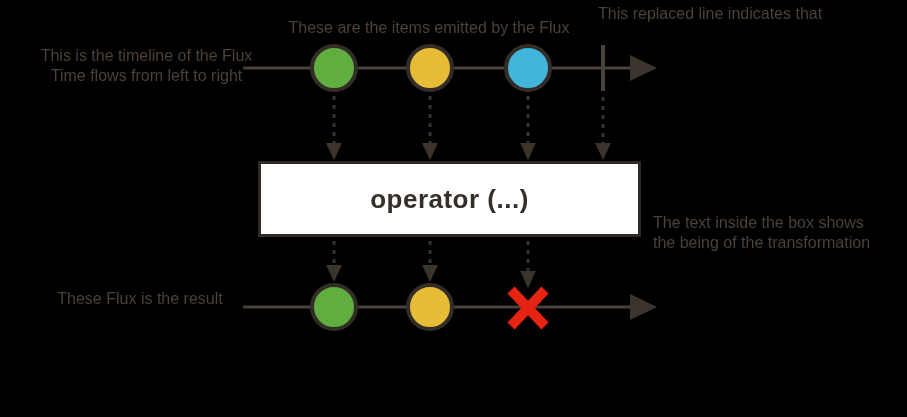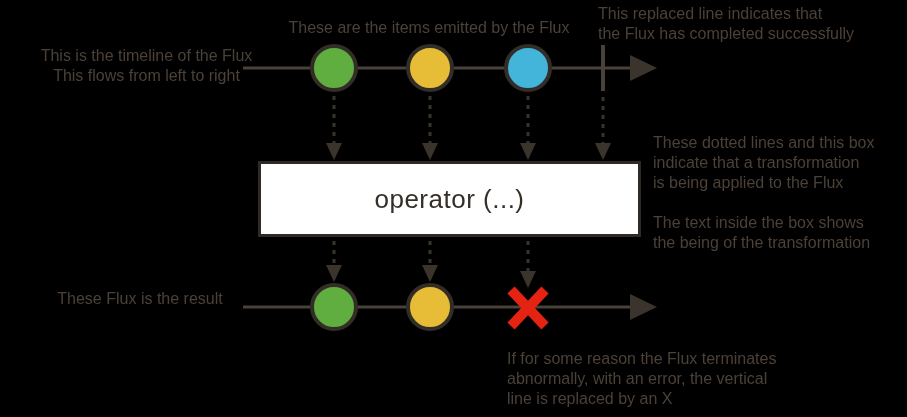--- a/index.html
+++ b/index.html
@@ -24,21 +24,21 @@
     left:258px;top:161px;
     width:383px;height:76px;
     box-sizing:border-box;
     background:var(--box-bg,#fff);
     border:3px solid var(--box-border,#2f2a25);
     display:flex;align-items:center;justify-content:center;
   }
   .operator-label{
     color:var(--operator-text,#352f29);
     font-size:26px;
-    font-weight:normal;
+    font-weight:bold;
     letter-spacing:0.5px;
   }
 </style>
 </head>
 <body>
 
 <div class="canvas">
 
   <svg class="diagram-svg" width="907" height="417" viewBox="0 0 907 417">
 
@@ -81,46 +81,35 @@
       <line x1="545" y1="290" x2="511" y2="326" style="stroke:var(--error-red);stroke-width:10"></line>
     </g>
   </svg>
 
   <div class="operator-box">
     <span class="operator-label">operator (...)</span>
   </div>
 
   <div class="note center" style="left:0;top:46px;width:235px;margin-left:29px;">
     <div>This is the timeline of the Flux</div>
-    <div>This flows from left to right</div>
+    <div>Time flows from left to right</div>
   </div>
 
   <div class="note center" style="left:250px;top:18px;width:358px;">
     <div>These are the items emitted by the Flux</div>
   </div>
 
   <div class="note" style="left:598px;top:4px;">
     <div>This replaced line indicates that</div>
-    <div>the Flux has completed successfully</div>
   </div>
 
-  <div class="note" style="left:653px;top:133px;">
-    <div>These dotted lines and this box</div>
-    <div>indicate that a transformation</div>
-    <div>is being applied to the Flux</div>
-  </div>
 
   <div class="note" style="left:653px;top:213px;">
     <div>The text inside the box shows</div>
     <div>the being of the transformation</div>
   </div>
 
   <div class="note center" style="left:35px;top:289px;width:210px;">
     <div>These Flux is the result</div>
   </div>
 
-  <div class="note" style="left:507px;top:349px;">
-    <div>If for some reason the Flux terminates</div>
-    <div>abnormally, with an error, the vertical</div>
-    <div>line is replaced by an X</div>
-  </div>
 
 </div>
 
 </body></html>

